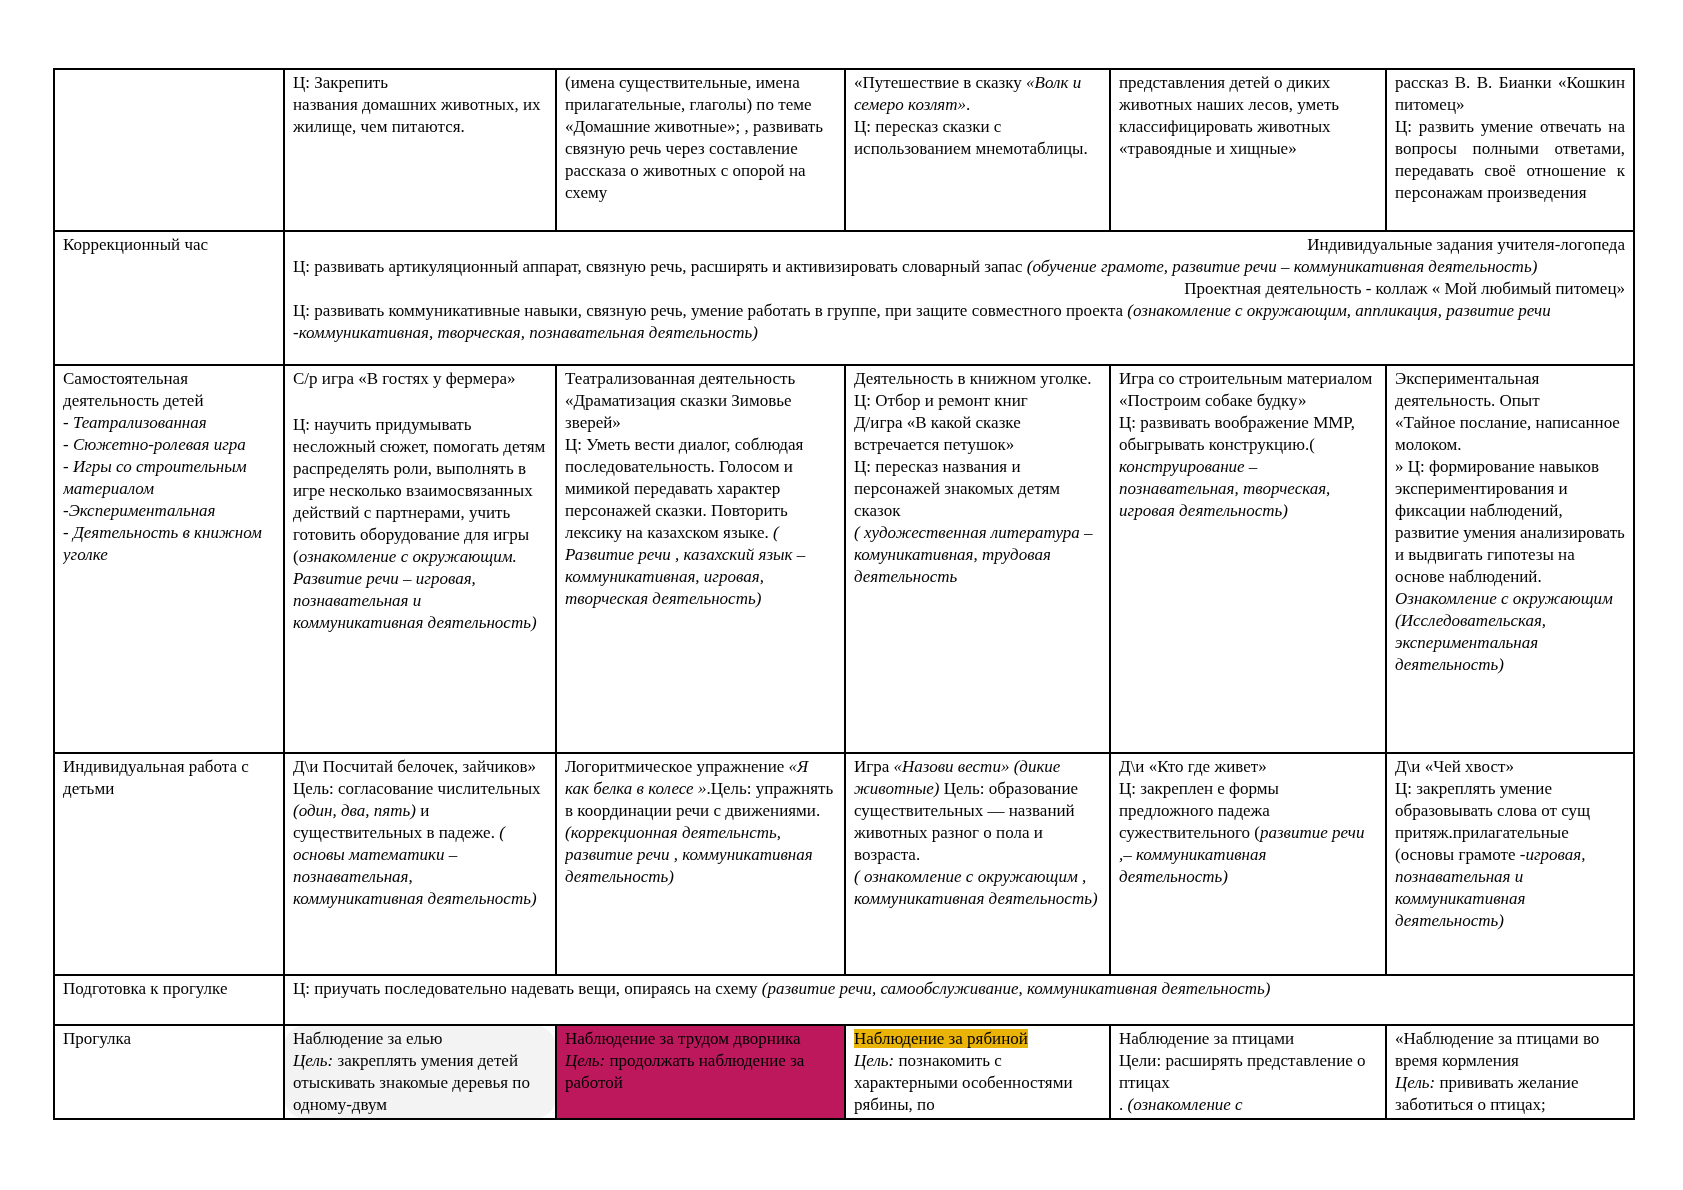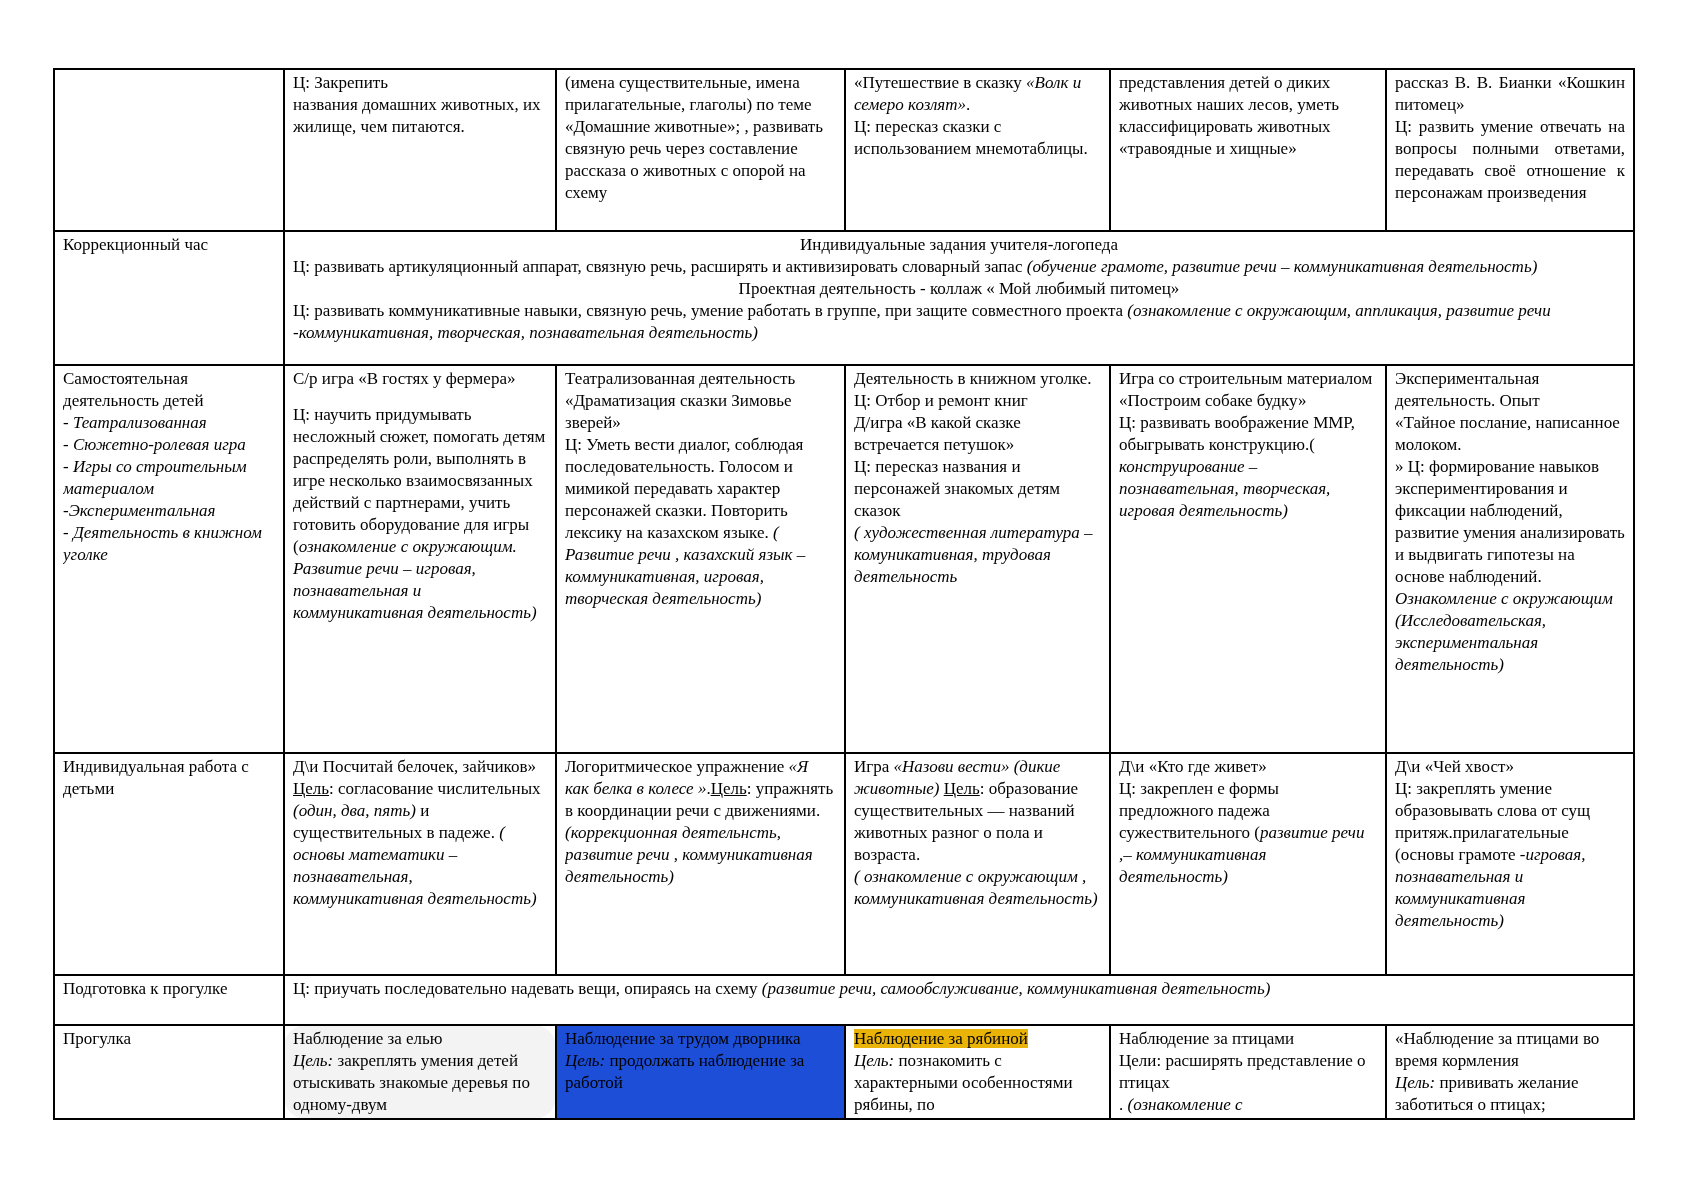--- a/index.html
+++ b/index.html
@@ -23,24 +23,24 @@
   tr.r1 .cellbox{height:156px}
   tr.r2 .cellbox{height:128px}
   tr.r3 .cellbox{height:382px}
   tr.r4 .cellbox{height:216px}
   tr.r5 .cellbox{height:44px}
   tr.r6 .cellbox{height:88px}
   tr.r5 td.merged .cellbox{display:flex;flex-direction:column;justify-content:flex-start}
   .para{margin:0;}
   .sb{font-weight:normal}
   .si{font-style:italic}
-  .su{text-decoration:underline}
-  .a-center{text-align:center}
+  .su{}
+  .a-center{text-align:right}
   .a-justify{text-align:justify}
-  .mt{margin-top:14px}
+  .mt{margin-top:24px}
   .hl{background:#eab308}
 </style>
 </head>
 <body>
 
 <div class="page">
   <table class="doc">
     <colgroup>
       <col style="width:230px">
         <col style="width:272px">
@@ -198,21 +198,21 @@
             <div class="cellbox">
               <div class="para"><span class="sb">Прогулка</span></div>
             </div>
           </td>
       <td class="cell" style="background: rgb(243, 243, 243); border-radius: 22px;">
             <div class="cellbox">
               <div class="para"><span class="sb">Наблюдение за елью</span></div>
               <div class="para"><span class="sb si">Цель: </span><span>закреплять умения детей отыскивать знакомые деревья по одному-двум</span></div>
             </div>
           </td>
-      <td class="cell" style="background: #1d4ed8;">
+      <td class="cell" style="background: #be185d;">
             <div class="cellbox">
               <div class="para"><span class="sb">Наблюдение за трудом дворника</span></div>
               <div class="para"><span class="sb si">Цель: </span><span>продолжать наблюдение за работой</span></div>
             </div>
           </td>
       <td class="cell">
             <div class="cellbox">
               <div class="para"><span class="sb hl">Наблюдение за рябиной</span></div>
               <div class="para"><span class="sb si">Цель: </span><span>познакомить с характерными особенностями рябины, по</span></div>
             </div>

